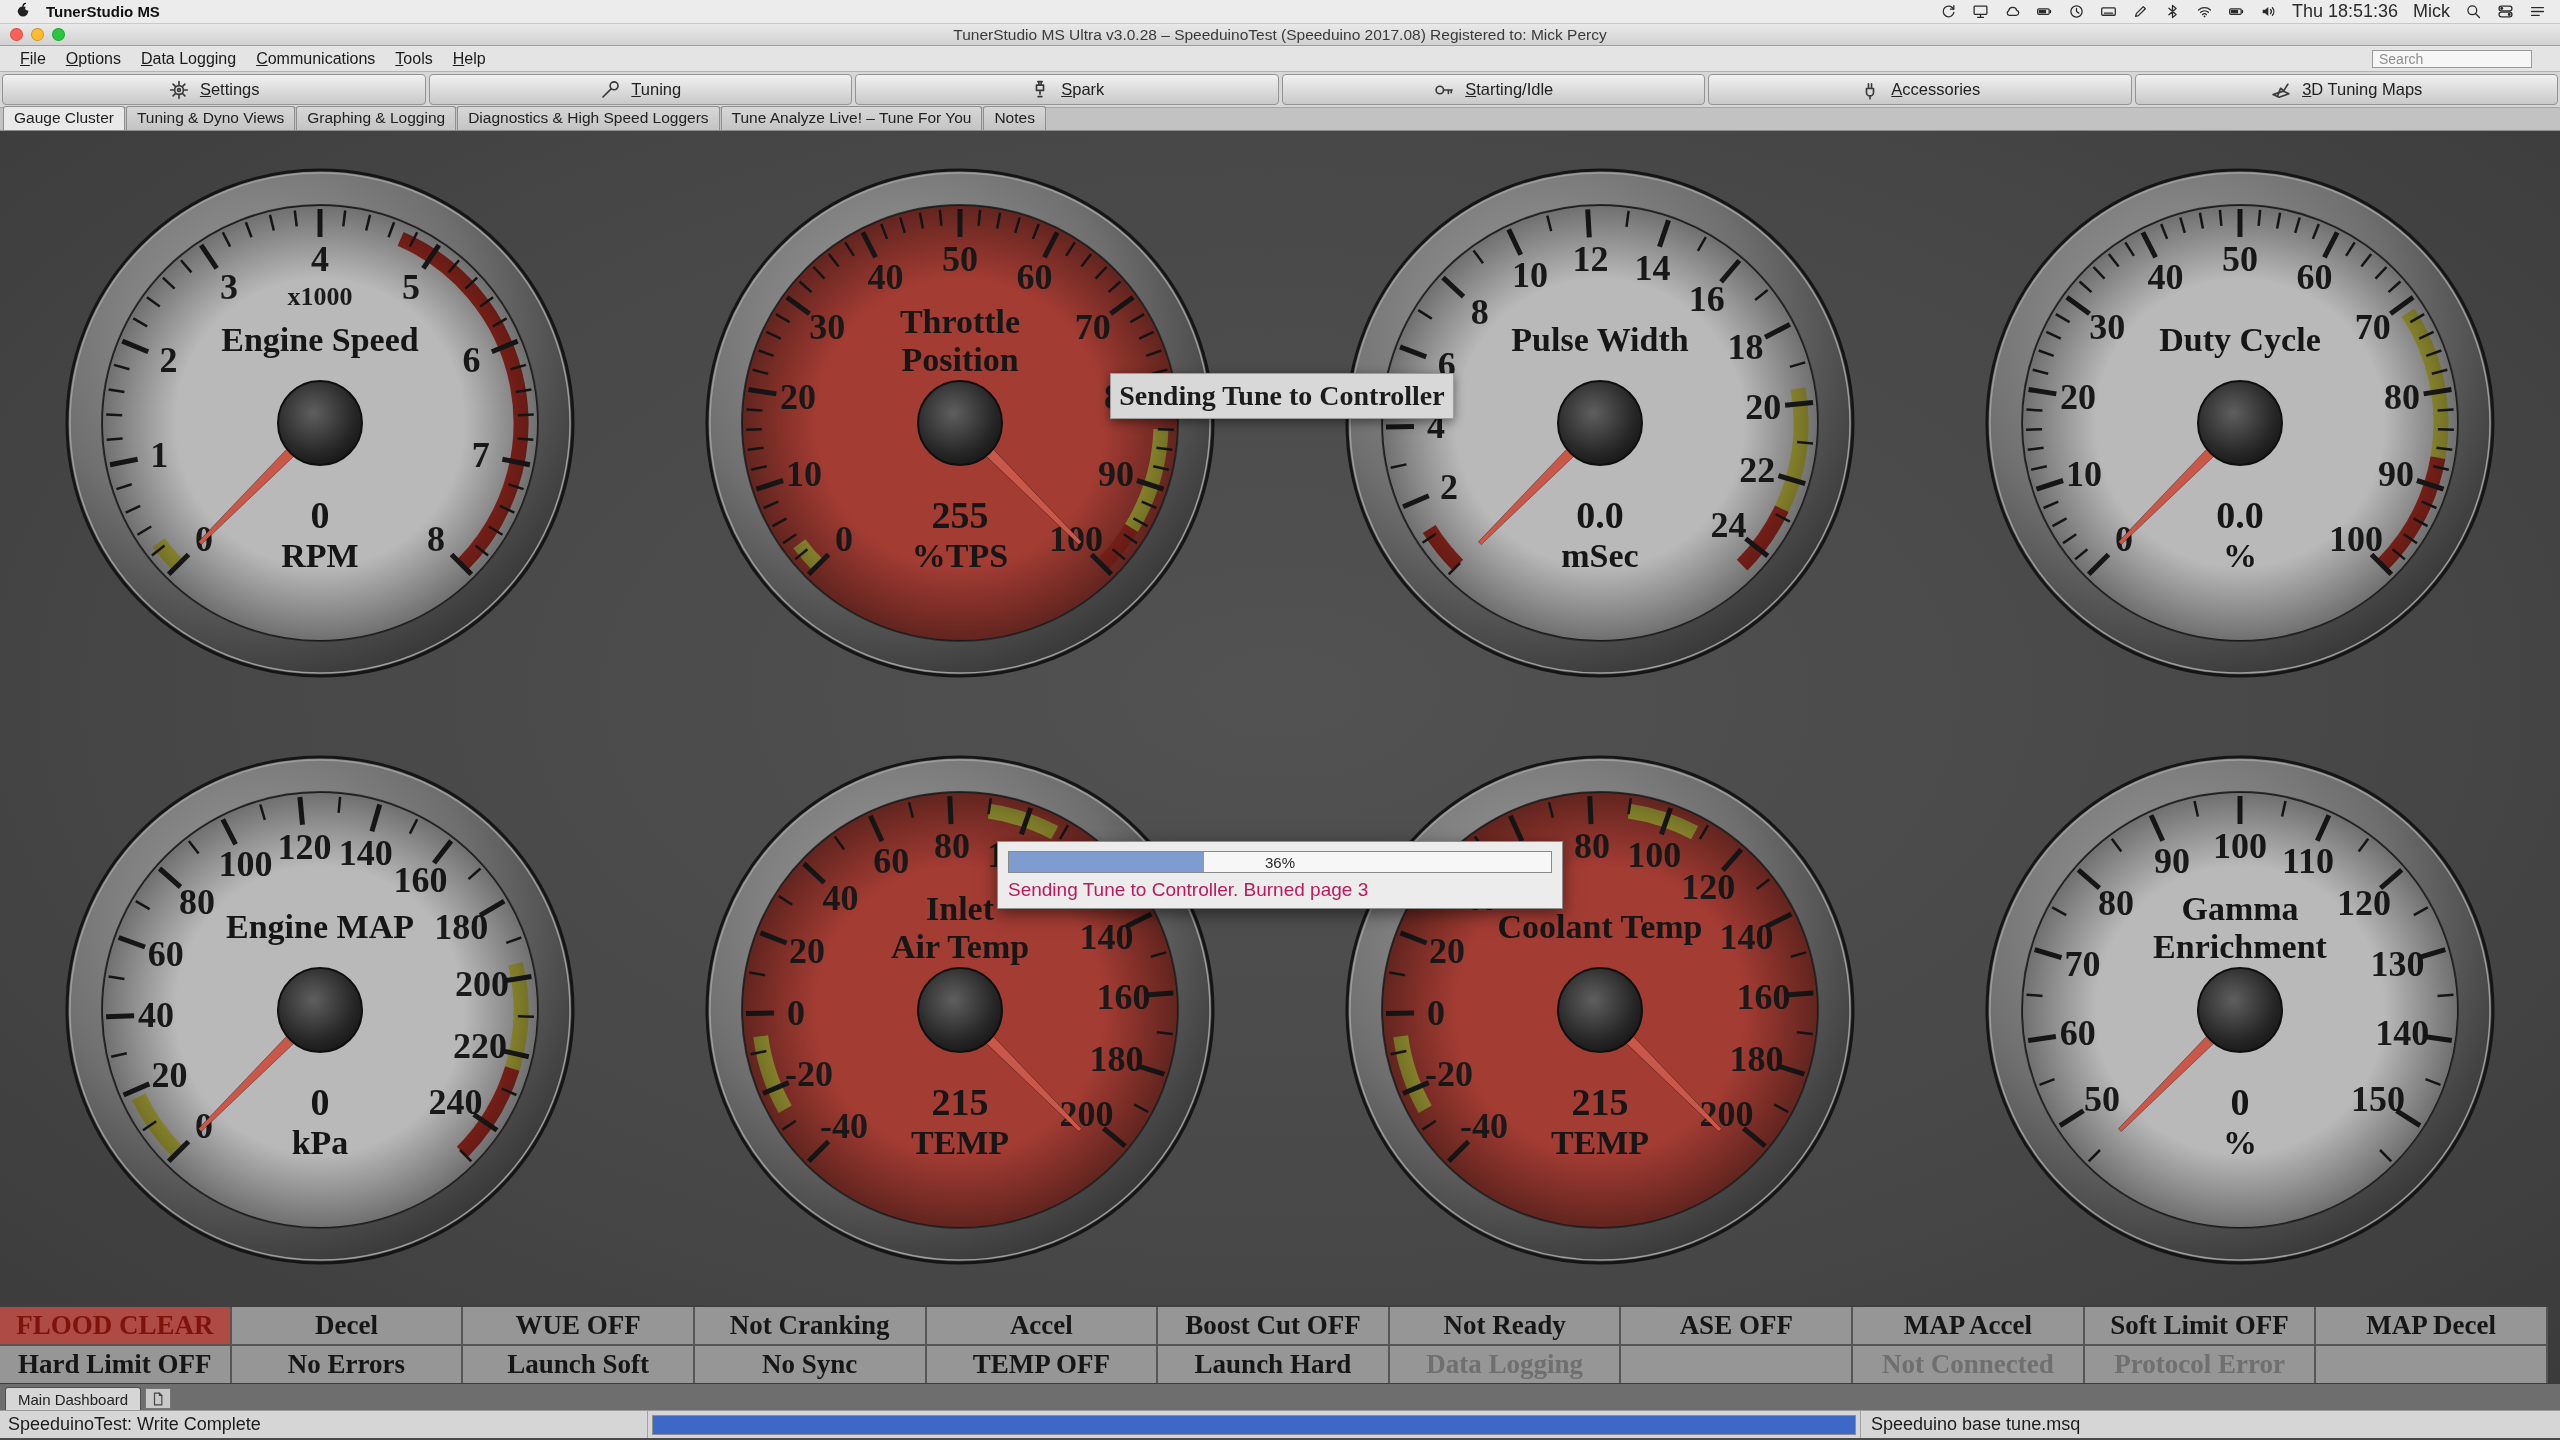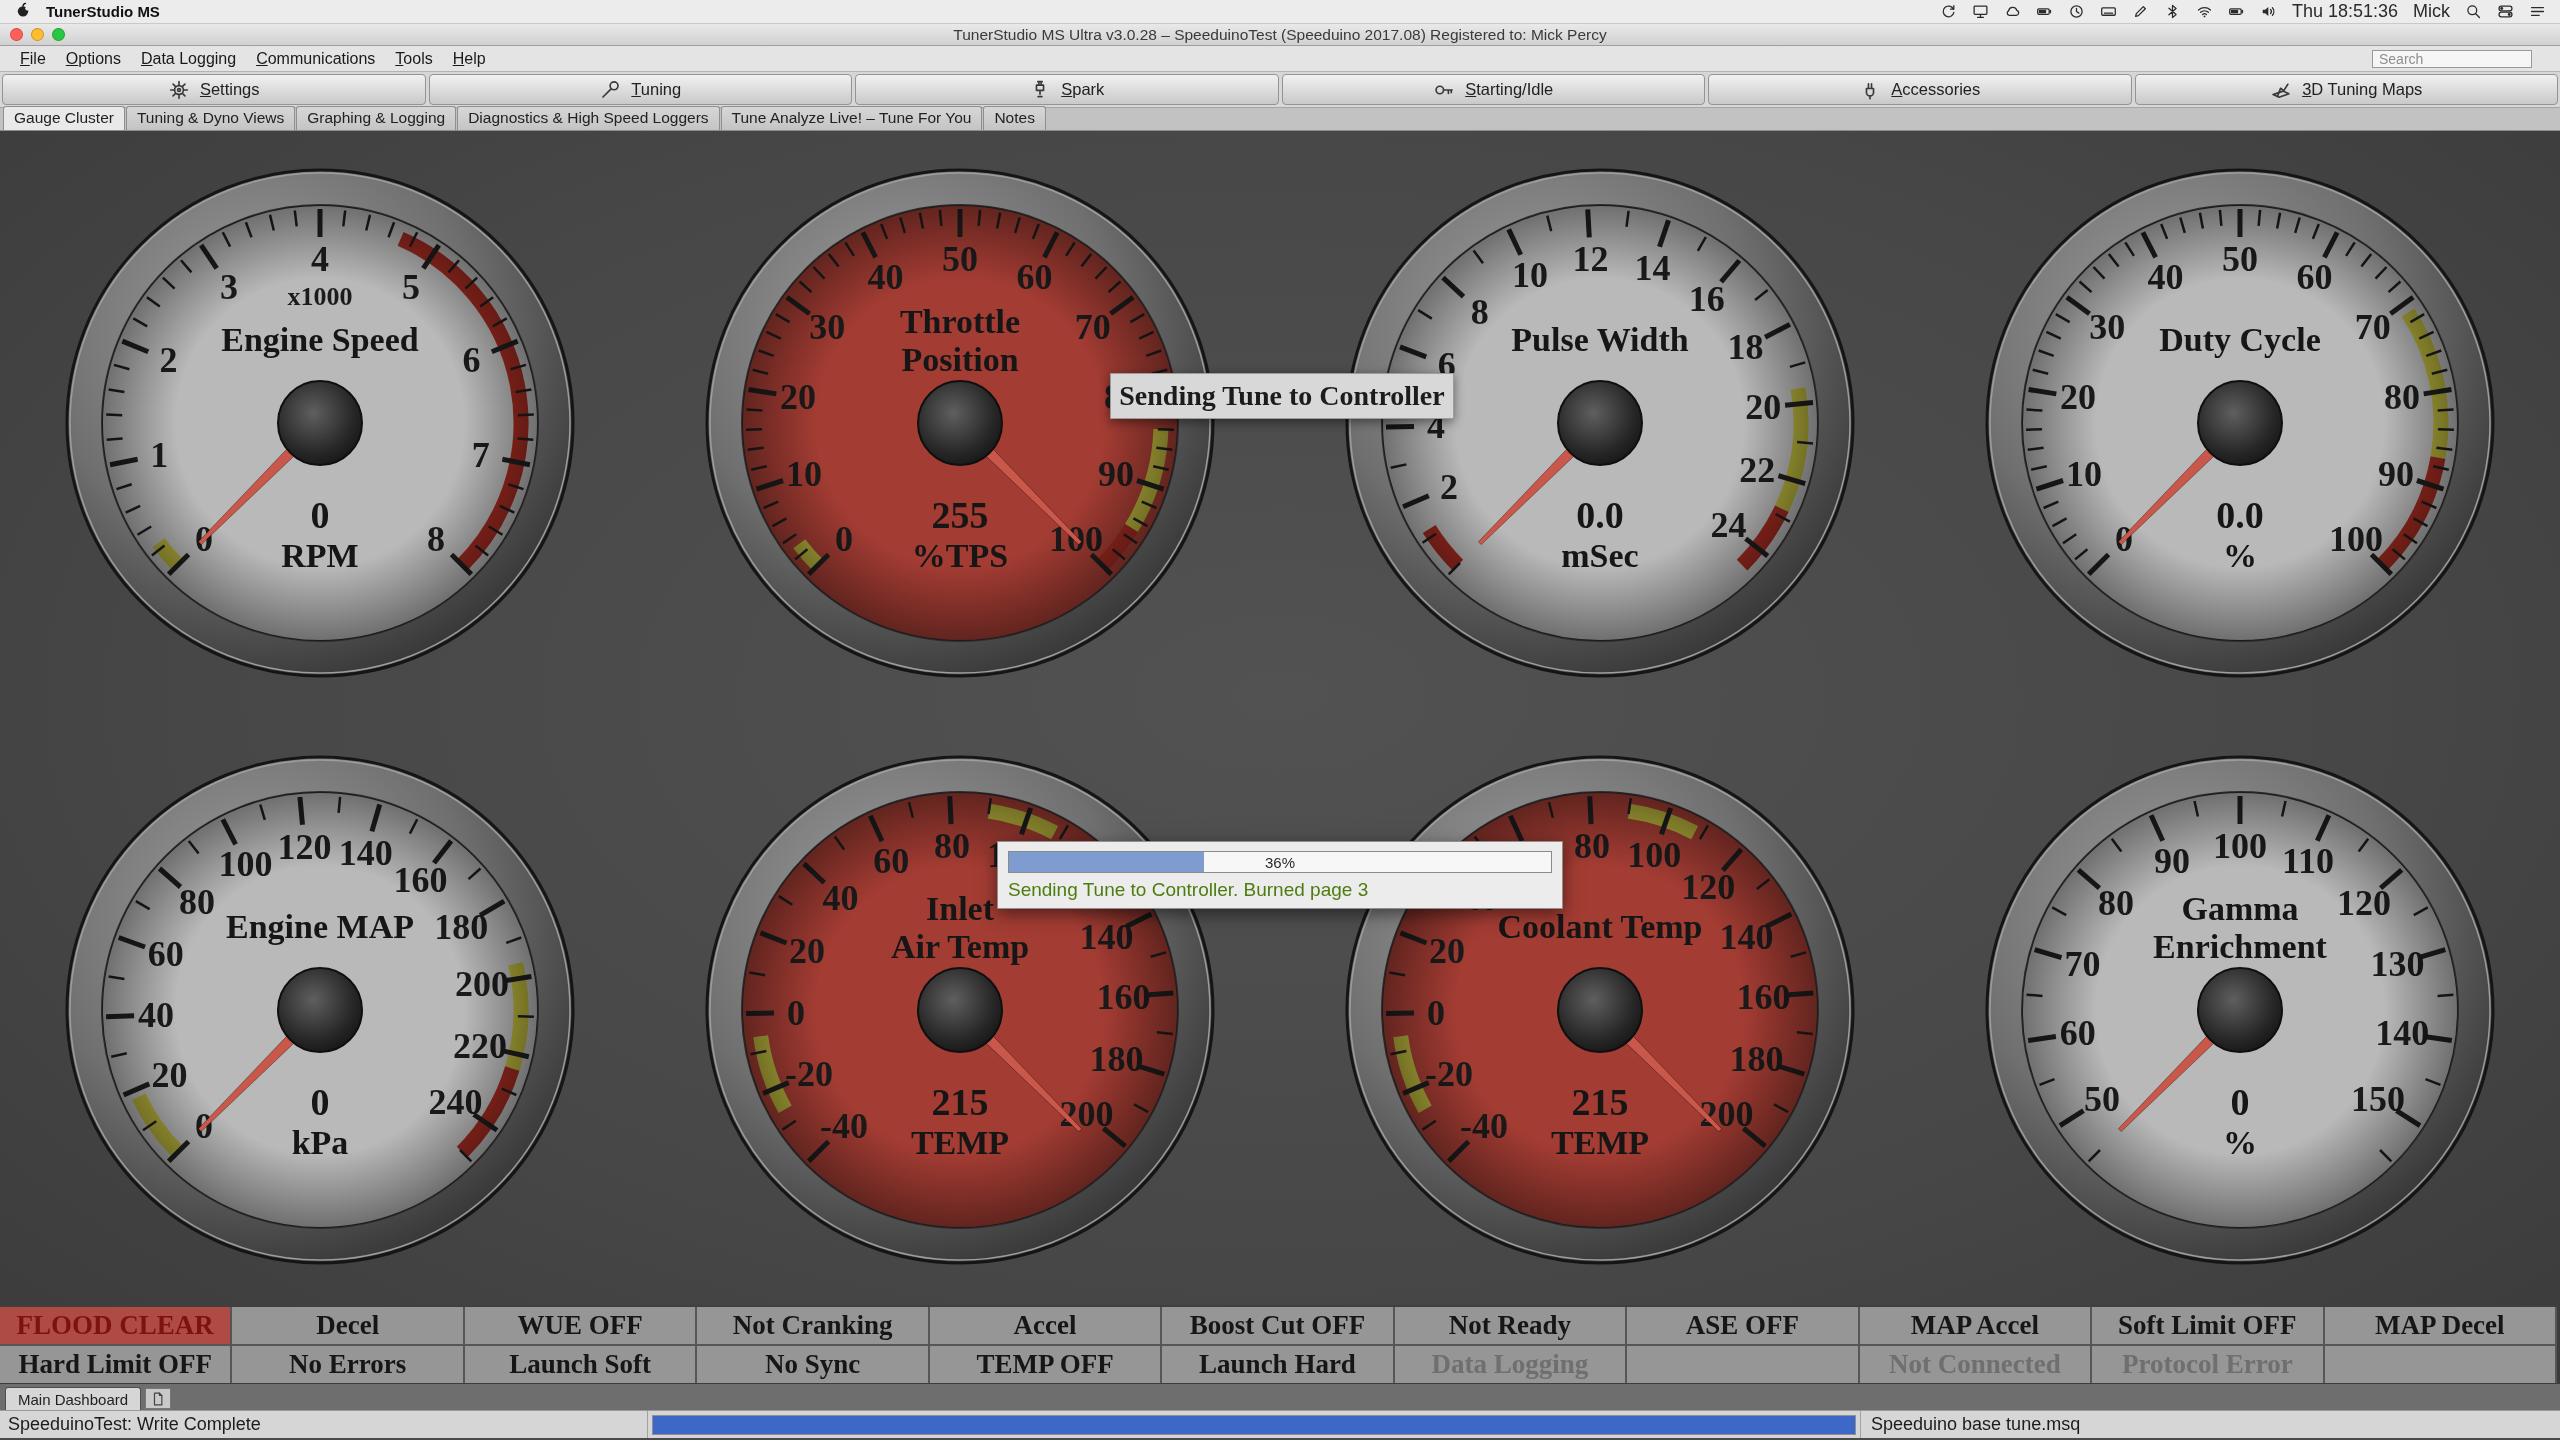--- a/index.html
+++ b/index.html
@@ -41,32 +41,32 @@
   
   #dashboard{position:relative;height:1252px;background:radial-gradient(ellipse at 50% 45%,#525252 0%,#474747 60%,#3b3b3b 100%);overflow:hidden}
   #gauges{position:absolute;left:0;right:0;top:0;bottom:78px;display:grid;grid-template-columns:repeat(4,1fr);grid-template-rows:repeat(2,1fr);place-items:center}
   .gnum{font-family:"Liberation Serif",serif;font-weight:bold;font-size:36px;fill:#1b1b1b;text-anchor:middle;dominant-baseline:central}
   .gtitle{font-family:"Liberation Serif",serif;font-weight:bold;font-size:34px;fill:#161616;text-anchor:middle;dominant-baseline:central}
   .gvalue{font-family:"Liberation Serif",serif;font-weight:bold;font-size:38px;fill:#161616;text-anchor:middle;dominant-baseline:central}
   .gunits{font-family:"Liberation Serif",serif;font-weight:bold;font-size:34px;fill:#161616;text-anchor:middle;dominant-baseline:central}
   .gsub{font-family:"Liberation Serif",serif;font-weight:bold;font-size:26px;fill:#1b1b1b;text-anchor:middle;dominant-baseline:central}
 
   
-  #indicators{position:absolute;left:0;right:3px;bottom:0;height:78px;display:grid;grid-template-columns:repeat(11,1fr);grid-auto-rows:39px;background:#929292;border-top:2px solid #3f3f3f}
+  #indicators{position:absolute;left:0;right:12px;bottom:0;height:78px;display:grid;grid-template-columns:repeat(11,1fr);grid-auto-rows:39px;background:#929292;border-top:2px solid #3f3f3f}
   .ind{display:flex;align-items:center;justify-content:center;font-family:"Liberation Serif",serif;font-weight:bold;font-size:27px;color:#161616;background:#969696;border-right:2px solid #565656;border-bottom:2px solid #565656;white-space:nowrap;overflow:hidden}
   .ind.alert{background:#ad4b44;color:#7e130c}
   .ind.dim{color:#6f6f6f}
 
   
   #overlay-title{position:absolute;left:1110px;top:242px;width:344px;height:46px;background:#d8d8d8;border:1px solid #9c9c9c;box-shadow:0 3px 10px rgba(0,0,0,.45);display:flex;align-items:center;justify-content:center;font-family:"Liberation Serif",serif;font-weight:bold;font-size:28px;color:#1c1c1c;z-index:6;white-space:nowrap}
   #dialog{position:absolute;left:997px;top:710px;width:566px;background:#ececec;border:1px solid #8f8f8f;box-shadow:0 5px 16px rgba(0,0,0,.5);padding:9px 10px 7px;z-index:6}
   .ptrack{position:relative;height:22px;background:#f7f7f7;border:1px solid #8a8a8a}
   .pfill{position:absolute;left:0;top:0;bottom:0;background:#7e9ccf}
   .plabel{position:absolute;inset:0;display:flex;align-items:center;justify-content:center;font-size:15px;color:#2b2b2b}
-  .pmsg{margin-top:6px;font-size:19px;color:#4d7c0f}
+  .pmsg{margin-top:6px;font-size:19px;color:#be185d}
 
   
   #bottomtabs{height:27px;background:#6e6e6e;display:flex;align-items:flex-end;gap:4px;padding:0 5px;border-top:1px solid #3c3c3c}
   .btab{height:23px;display:flex;align-items:center;padding:0 12px;background:#d6d6d6;border:1px solid #4e4e4e;border-bottom:none;border-radius:3px 3px 0 0;font-size:15px;color:#222}
   .bicon{height:21px;width:26px;margin-bottom:1px;background:#c9c9c9;border:1px solid #777;display:flex;align-items:center;justify-content:center;color:#444}
 
   
   #statusbar{height:28px;background:#d6d6d6;display:flex;align-items:stretch;border-top:1px solid #9a9a9a;font-size:18px;color:#1c1c1c}
   .sb-left{width:648px;display:flex;align-items:center;padding:0 8px;border-right:1px solid #a2a2a2;white-space:nowrap}
   .sb-mid{flex:1;display:flex;align-items:center;padding:3px 4px}

